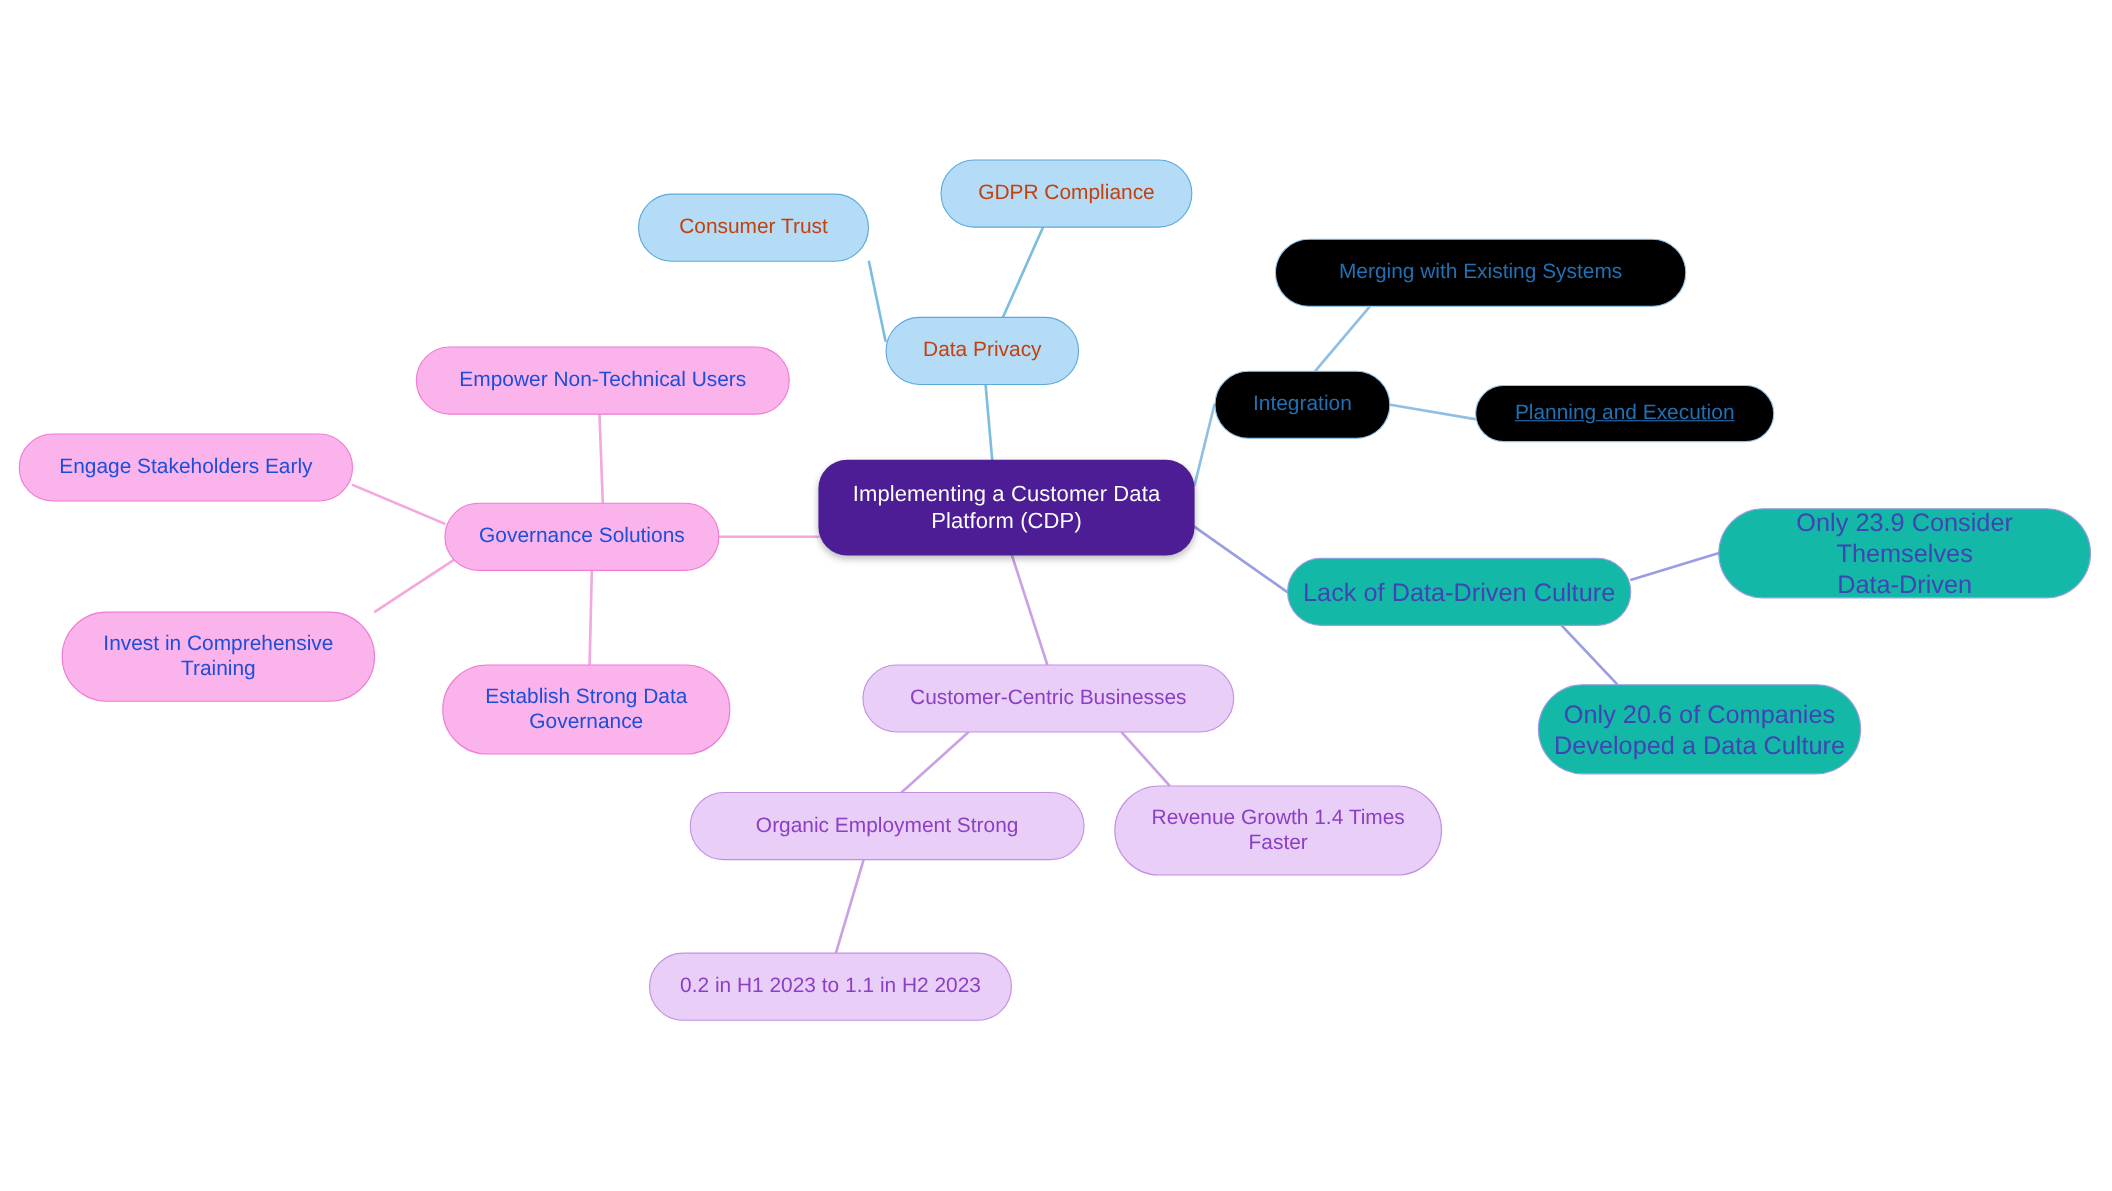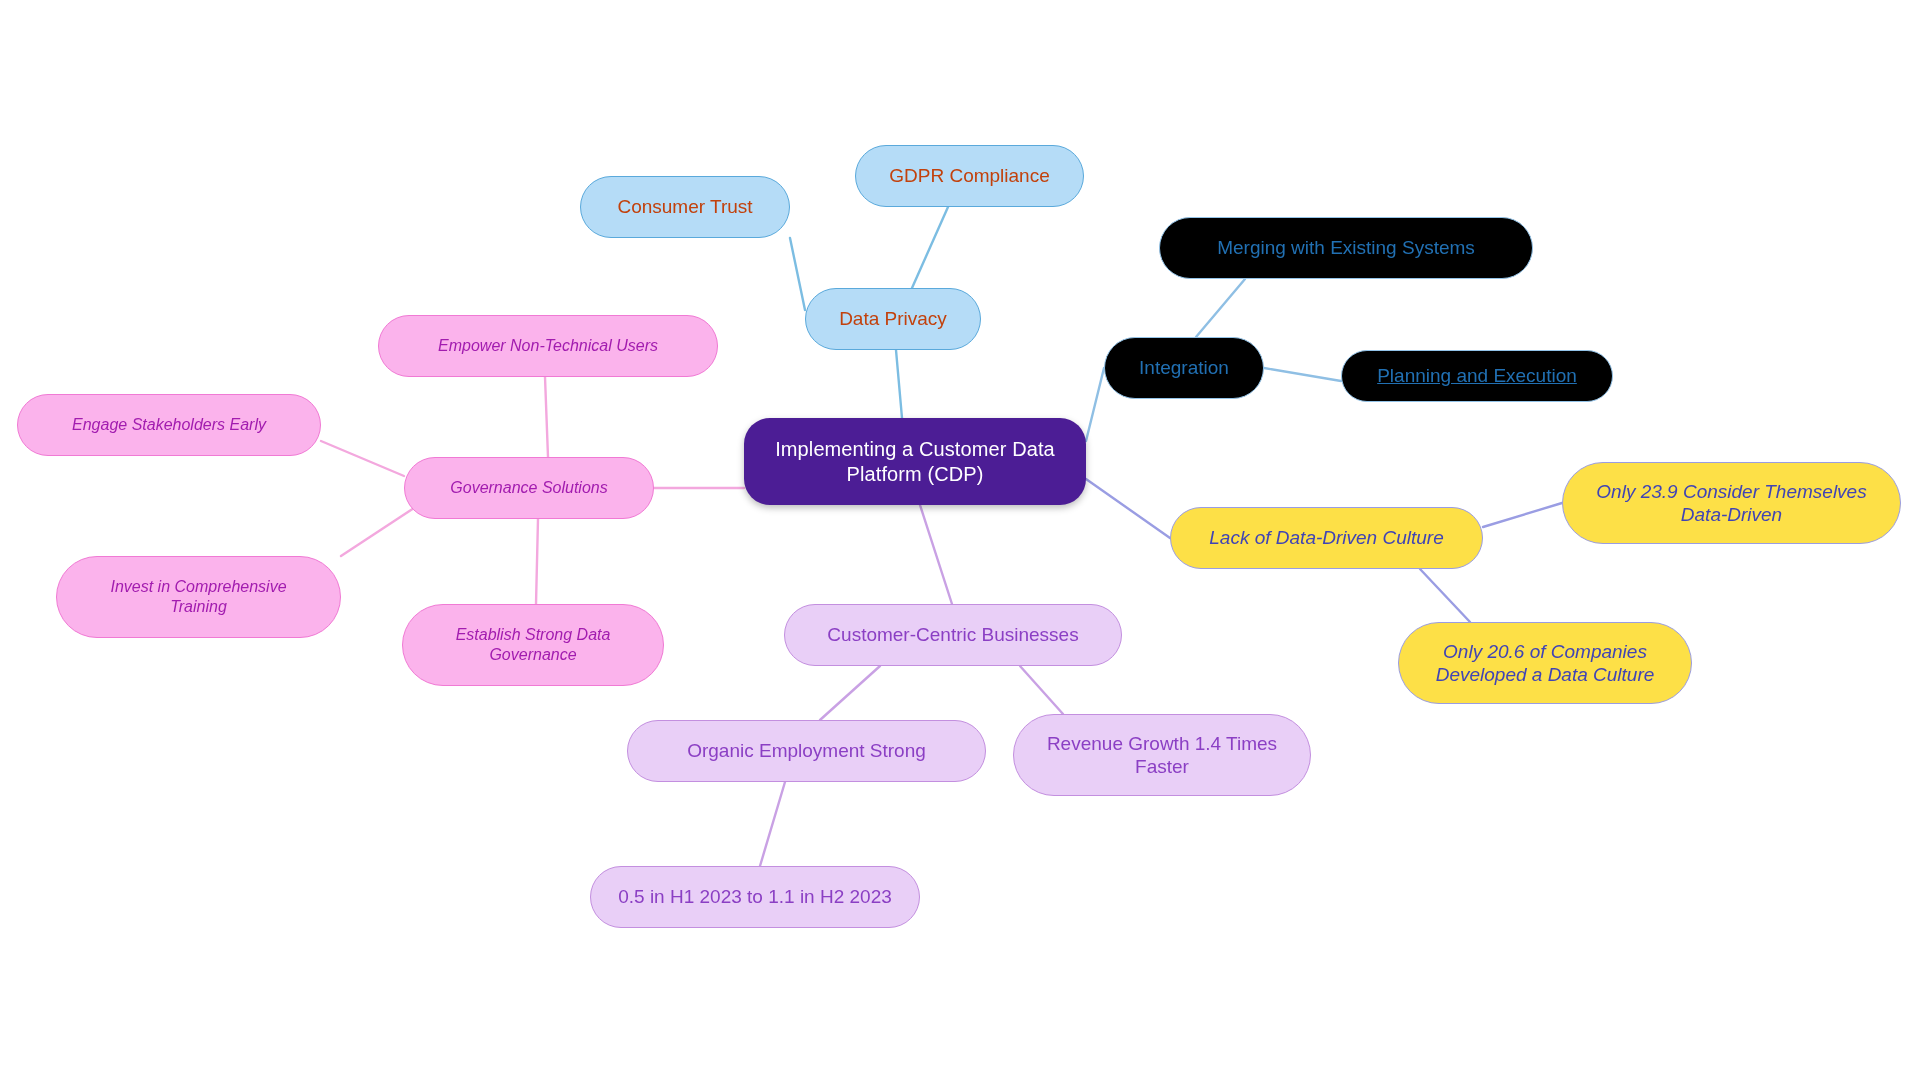--- a/index.html
+++ b/index.html
@@ -58,40 +58,38 @@
   }
   
   .c-blue-soft {
     background: #000000;
     border-color: #93c3e8;
     color: #2170b3;
     font-size: 19px;
   }
   
   .c-indigo {
-    background: #fde047;
+    background: #14b8a6;
     border-color: #9a9de3;
     color: #4044b5;
-    font-size: 19px;
-    font-style: italic;
+    font-size: 23px;
   }
   
   .c-orchid {
     background: #e9cff7;
     border-color: #c38fdf;
     color: #8b3fc4;
     font-size: 19px;
   }
   
   .c-pink {
     background: #fbb3ec;
     border-color: #f07ad4;
-    color: #a21caf;
-    font-size: 16px;
-    font-style: italic;
+    color: #1d4ed8;
+    font-size: 19px;
   }
 </style>
 </head>
 <body>
 
 <div id="canvas">
   <svg id="edges" viewBox="0 0 1920 1083" preserveAspectRatio="none">
       <path d="M 902 418 L 896 350" stroke="#7cbde2" stroke-width="2.4" fill="none" stroke-linecap="round"></path>
       <path d="M 912 288 L 948 207" stroke="#7cbde2" stroke-width="2.4" fill="none" stroke-linecap="round"></path>
       <path d="M 805 310 L 790 238" stroke="#7cbde2" stroke-width="2.4" fill="none" stroke-linecap="round"></path>
@@ -122,21 +120,21 @@
       <div class="node c-blue-soft" style="left: 1341px; top: 350px; width: 272px; height: 52px; text-decoration: underline;">Planning and Execution</div>
       <div class="node c-indigo" style="left: 1562px; top: 462px; width: 339px; height: 82px;">Only 23.9 Consider Themselves
 Data-Driven</div>
       <div class="node c-indigo" style="left: 1170px; top: 507px; width: 313px; height: 62px;">Lack of Data-Driven Culture</div>
       <div class="node c-indigo" style="left: 1398px; top: 622px; width: 294px; height: 82px;">Only 20.6 of Companies
 Developed a Data Culture</div>
       <div class="node c-orchid" style="left: 784px; top: 604px; width: 338px; height: 62px;">Customer-Centric Businesses</div>
       <div class="node c-orchid" style="left: 627px; top: 720px; width: 359px; height: 62px;">Organic Employment Strong</div>
       <div class="node c-orchid" style="left: 1013px; top: 714px; width: 298px; height: 82px;">Revenue Growth 1.4 Times
 Faster</div>
-      <div class="node c-orchid" style="left: 590px; top: 866px; width: 330px; height: 62px;">0.5 in H1 2023 to 1.1 in H2 2023</div>
+      <div class="node c-orchid" style="left: 590px; top: 866px; width: 330px; height: 62px;">0.2 in H1 2023 to 1.1 in H2 2023</div>
       <div class="node c-pink" style="left: 378px; top: 315px; width: 340px; height: 62px;">Empower Non-Technical Users</div>
       <div class="node c-pink" style="left: 17px; top: 394px; width: 304px; height: 62px;">Engage Stakeholders Early</div>
       <div class="node c-pink" style="left: 404px; top: 457px; width: 250px; height: 62px;">Governance Solutions</div>
       <div class="node c-pink" style="left: 56px; top: 556px; width: 285px; height: 82px;">Invest in Comprehensive
 Training</div>
       <div class="node c-pink" style="left: 402px; top: 604px; width: 262px; height: 82px;">Establish Strong Data
 Governance</div>
     </div>
 </div>
 

